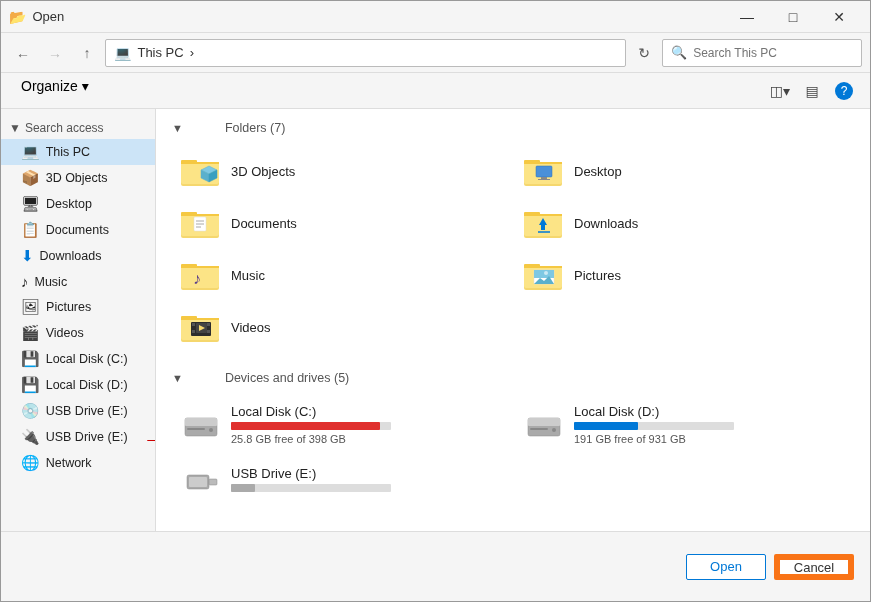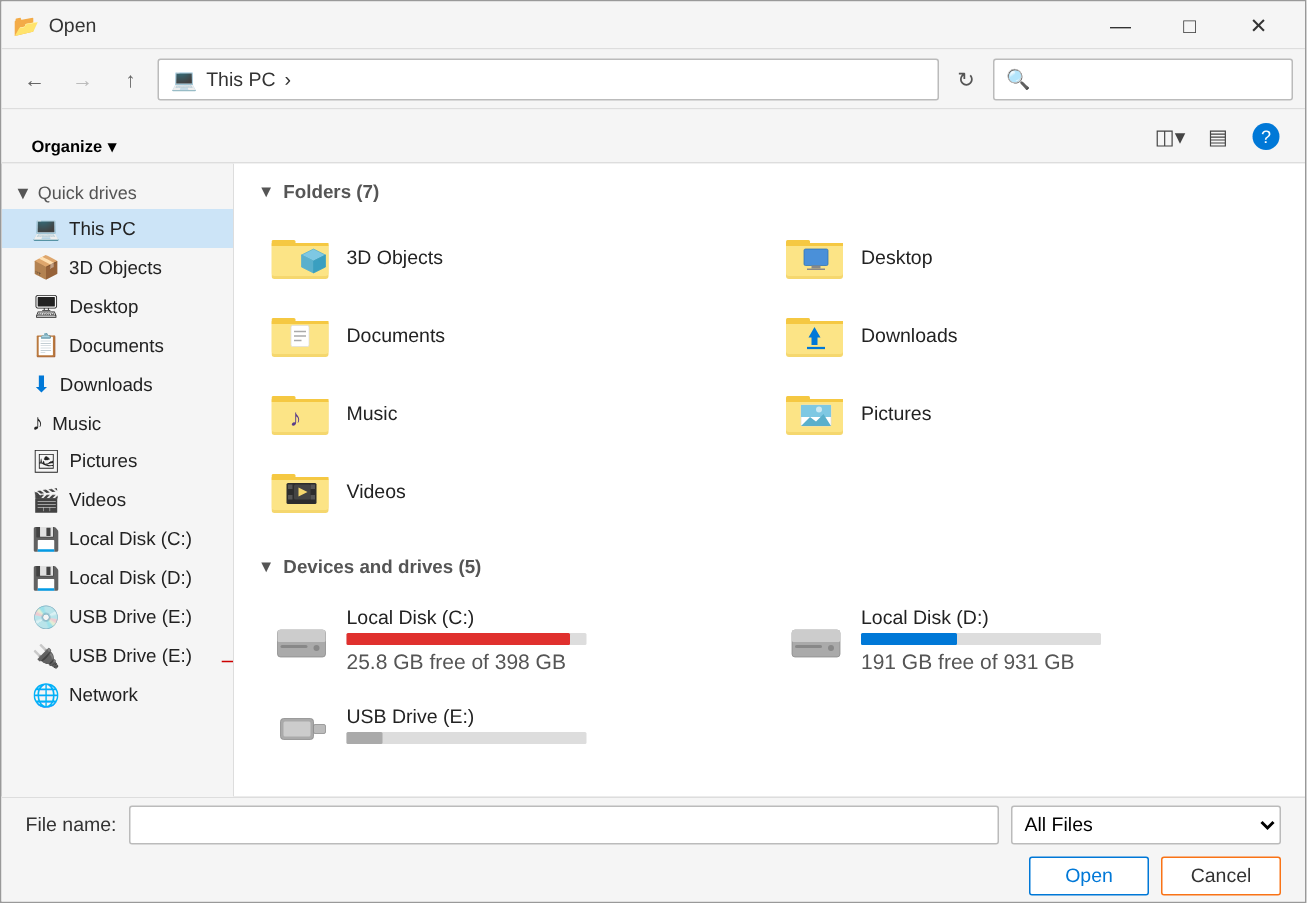--- a/index.html
+++ b/index.html
@@ -143,26 +143,25 @@
       display: flex;
       align-items: center;
       gap: 4px;
     }
     .organize-btn {
       height: 26px;
       padding: 0 8px;
       border: none;
       background: transparent;
       cursor: pointer;
-      font-size: 11px;
-      display: flex;
-      align-items: flex-end;
+      font-size: 14px;
+      display: flex;
+      align-items: flex-start;
       gap: 4px;
       border-radius: 2px;
-      font-weight: bold;
     }
     .toolbar-right {
       display: flex;
       align-items: center;
       gap: 4px;
     }
     .toolbar-icon-btn {
       width: 28px;
       height: 28px;
       border: none;
@@ -223,21 +222,21 @@
     }
     .section-header {
       display: flex;
       align-items: center;
       gap: 6px;
       margin-bottom: 12px;
       color: #555;
       font-size: 12.5px;
     }
     .section-header-arrow { font-size: 11px; }
-    .section-title { font-weight: 700; }
+    .section-title { font-weight: 400; margin-left: 36px; }
 
     
     .folders-grid {
       display: grid;
       grid-template-columns: repeat(2, 1fr);
       gap: 4px;
       margin-bottom: 20px;
     }
     .folder-item {
       display: flex;
@@ -281,21 +280,21 @@
       height: 8px;
       background: #ddd;
       border-radius: 1px;
       margin-bottom: 3px;
       width: 160px;
     }
     .device-bar-fill {
       height: 100%;
       border-radius: 1px;
     }
-    .device-free { font-size: 14px; color: #555; }
+    .device-free { font-size: 11px; color: #555; }
 
     
     .bottom-bar {
       background: #f5f5f5;
       border-top: 1px solid #ddd;
       height: 70px;
       display: flex;
       flex-direction: column;
       justify-content: center;
       padding: 8px 16px;
@@ -338,21 +337,21 @@
       border: 1px solid #0078d7;
       color: #0078d7;
       border-radius: 2px;
       cursor: pointer;
       font-size: 13px;
     }
     .btn-cancel {
       width: 80px;
       height: 26px;
       background: #fff;
-      border: 1px solid #f97316;
+      border: 6px solid #f97316;
       color: #333;
       border-radius: 2px;
       cursor: pointer;
       font-size: 13px;
     }
 
     
     ::-webkit-scrollbar { width: 8px; }
     ::-webkit-scrollbar-track { background: #f1f1f1; }
     ::-webkit-scrollbar-thumb { background: #ccc; border-radius: 4px; }
@@ -379,20 +378,21 @@
     <button class="nav-btn" disabled="" title="Forward">→</button>
     <button class="nav-btn" title="Up">↑</button>
     <div class="address-path">
       <span class="address-path-icon">💻</span>
       <span>This PC</span>
       <span>›</span>
     </div>
     <button class="refresh-btn" title="Refresh">↻</button>
     <div class="search-box">
       <span>🔍</span>
+      <input class="search-input" type="text" placeholder="Search This PC" style="">
     </div>
   </div>
 
   <div class="toolbar">
     <div class="toolbar-left">
       <button class="organize-btn">
         <span>Organize</span>
         <span>▾</span>
       </button>
     </div>
@@ -409,21 +409,21 @@
       </button>
     </div>
   </div>
 
   <div class="main-content">
 
     <div class="sidebar">
 
       <div class="sidebar-section-header">
         <span>▼</span>
-        <span>Quick drives</span>
+        <span>Search access</span>
       </div>
 
       <div class="sidebar-item selected">
         <span class="sidebar-item-icon">💻</span>
         <span>This PC</span>
       </div>
       <div class="sidebar-item">
         <span class="sidebar-item-icon">📦</span>
         <span>3D Objects</span>
       </div>
@@ -662,24 +662,19 @@
             </div>
           </div>
         </div>
 
       </div>
 
     </div>
   </div>
 
   <div class="bottom-bar">
-    <div class="file-name-row">
-      <label class="file-name-label">File name:</label>
-      <input class="file-name-input" type="text" value="" style="">
-      <select class="file-type-select"><option>All Files</option></select>
-    </div>
     <div class="bottom-buttons">
       <button class="btn-open">Open</button>
       <button class="btn-cancel">Cancel</button>
     </div>
   </div>
 
 </div>
 
 </body></html>

